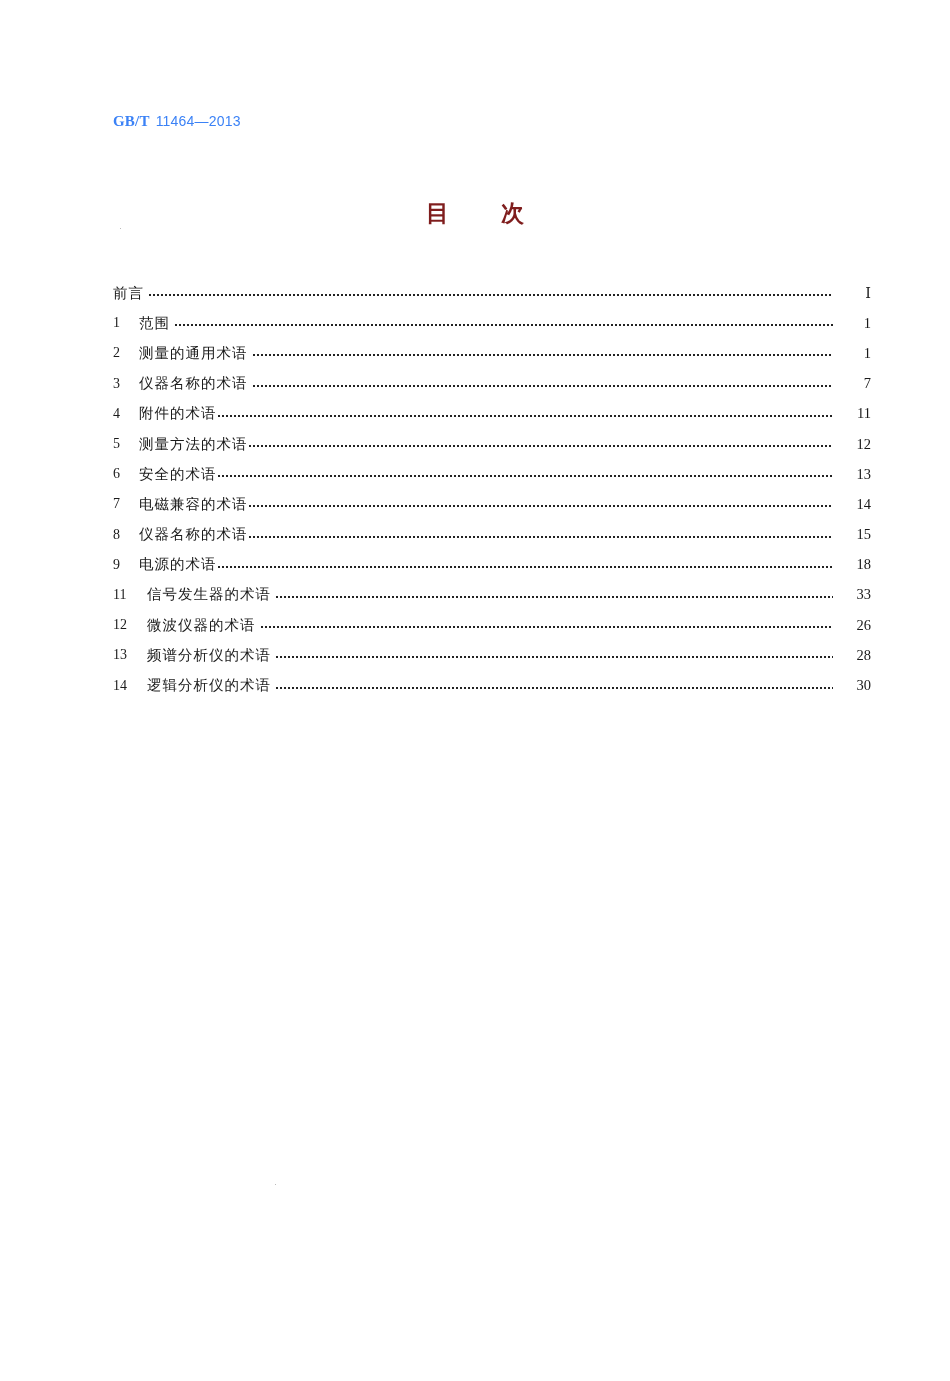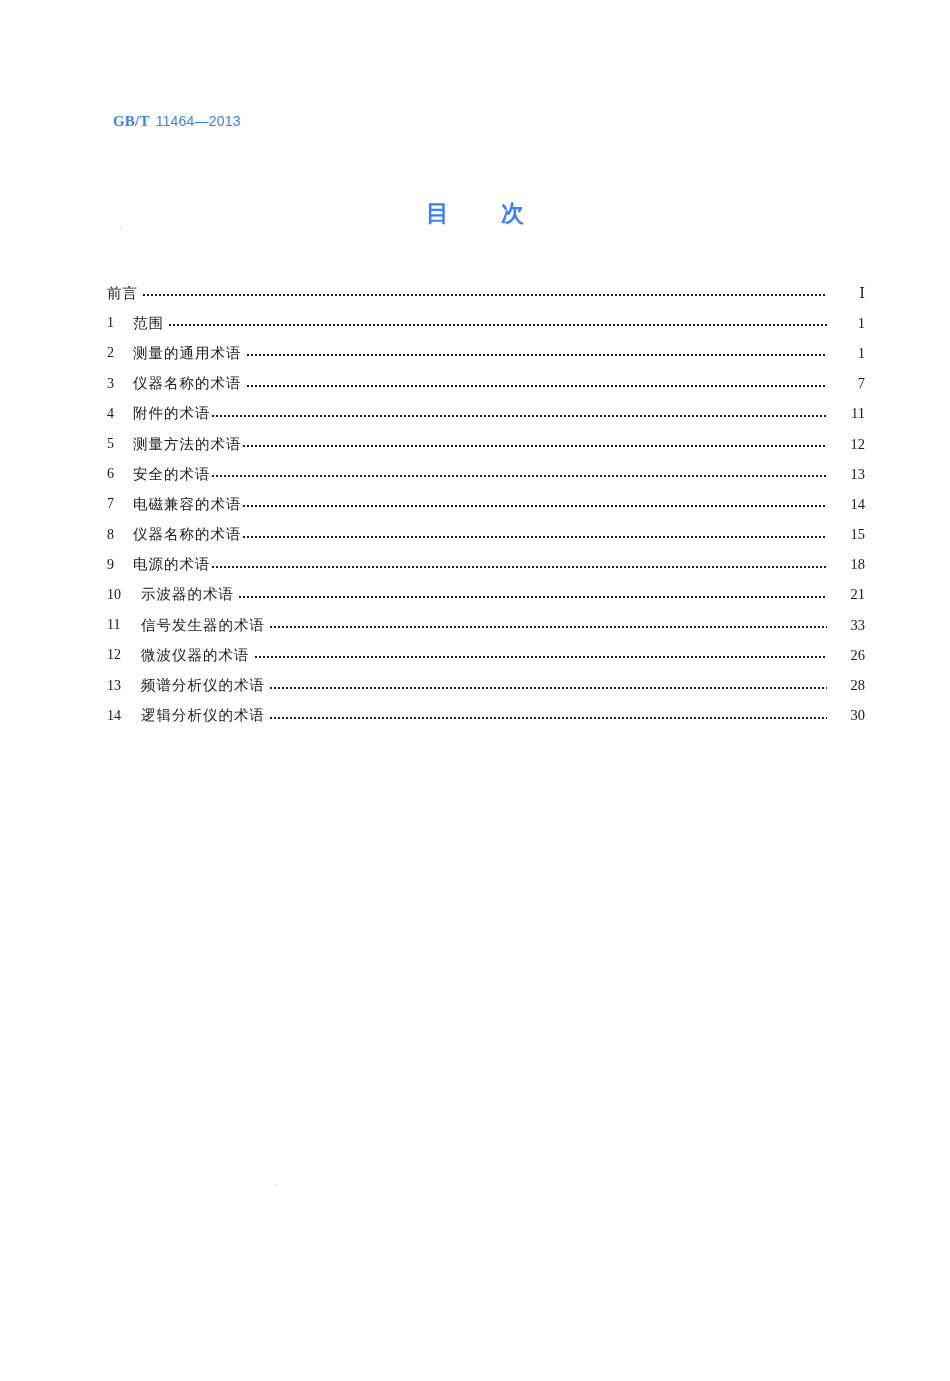--- a/index.html
+++ b/index.html
@@ -35,27 +35,27 @@
     }
     .page-title {
       position: absolute;
       top: 198px;
       left: 0;
       width: 100%;
       text-align: center;
       font-family: "DejaVu Sans", sans-serif;
       font-weight: bold;
       font-size: 23px;
-      color: #3b82f6;
+      color: #7f1d1d;
     }
     .page-title .ch1 { display: inline-block; margin-right: 52px; }
     .page-title .ch2 { display: inline-block; }
     .toc {
       position: absolute;
-      left: 107px;
+      left: 113px;
       top: 278px;
       width: 758px;
     }
     .toc-row {
       display: flex;
       align-items: center;
       height: 30.2px;
       font-size: 14.5px;
       color: #1a1a1a;
       cursor: pointer;
@@ -163,26 +163,20 @@
     <span class="toc-leader tight"></span>
     <span class="toc-page">15</span>
   </div>
   <div class="toc-row">
     <span class="toc-num single">9</span>
     <span class="toc-label">电源的术语</span>
     <span class="toc-leader tight"></span>
     <span class="toc-page">18</span>
   </div>
   <div class="toc-row">
-    <span class="toc-num double">10</span>
-    <span class="toc-label">示波器的术语</span>
-    <span class="toc-leader"></span>
-    <span class="toc-page">21</span>
-  </div>
-  <div class="toc-row">
     <span class="toc-num double">11</span>
     <span class="toc-label">信号发生器的术语</span>
     <span class="toc-leader"></span>
     <span class="toc-page">33</span>
   </div>
   <div class="toc-row">
     <span class="toc-num double">12</span>
     <span class="toc-label">微波仪器的术语</span>
     <span class="toc-leader"></span>
     <span class="toc-page">26</span>

